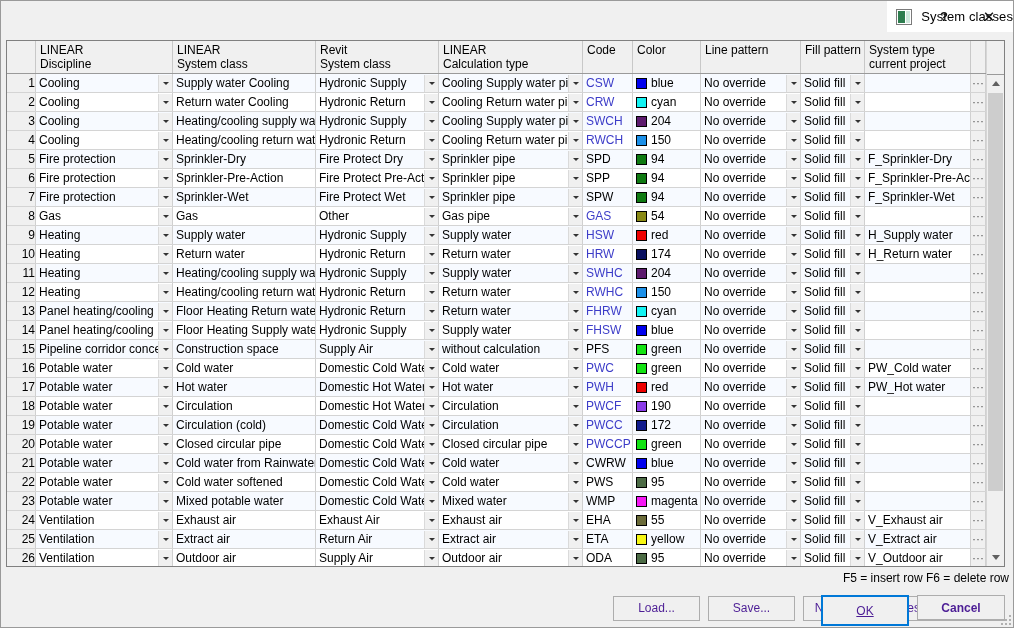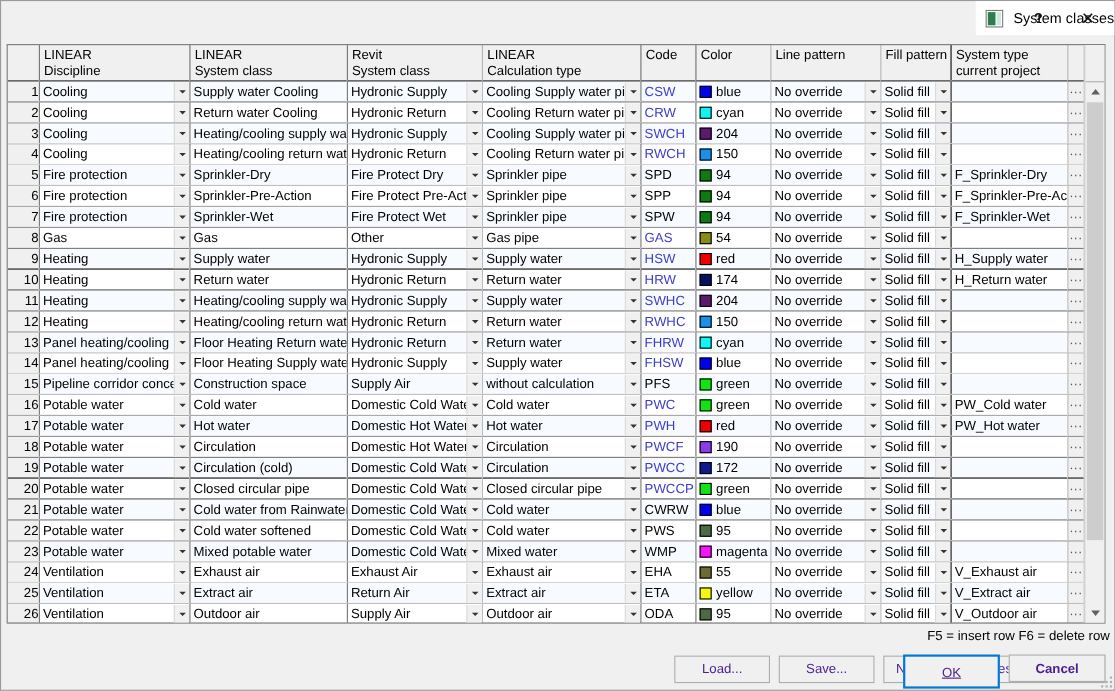--- a/index.html
+++ b/index.html
@@ -82,21 +82,21 @@
   }
   .grid-scrollarea {
     flex: 1 1 auto;
     overflow: hidden;
     position: relative;
   }
   table.grid {
     border-collapse: collapse;
     table-layout: fixed;
     width: 979px;
-    background: #000000;
+    background: #f0abfc;
   }
   table.grid th, table.grid td {
     padding: 0;
     margin: 0;
     border-right: 1px solid #d0d0d0;
     border-bottom: 1px solid #d4d4d4;
     font-size: 12px;
     vertical-align: middle;
     overflow: hidden;
     white-space: nowrap;

